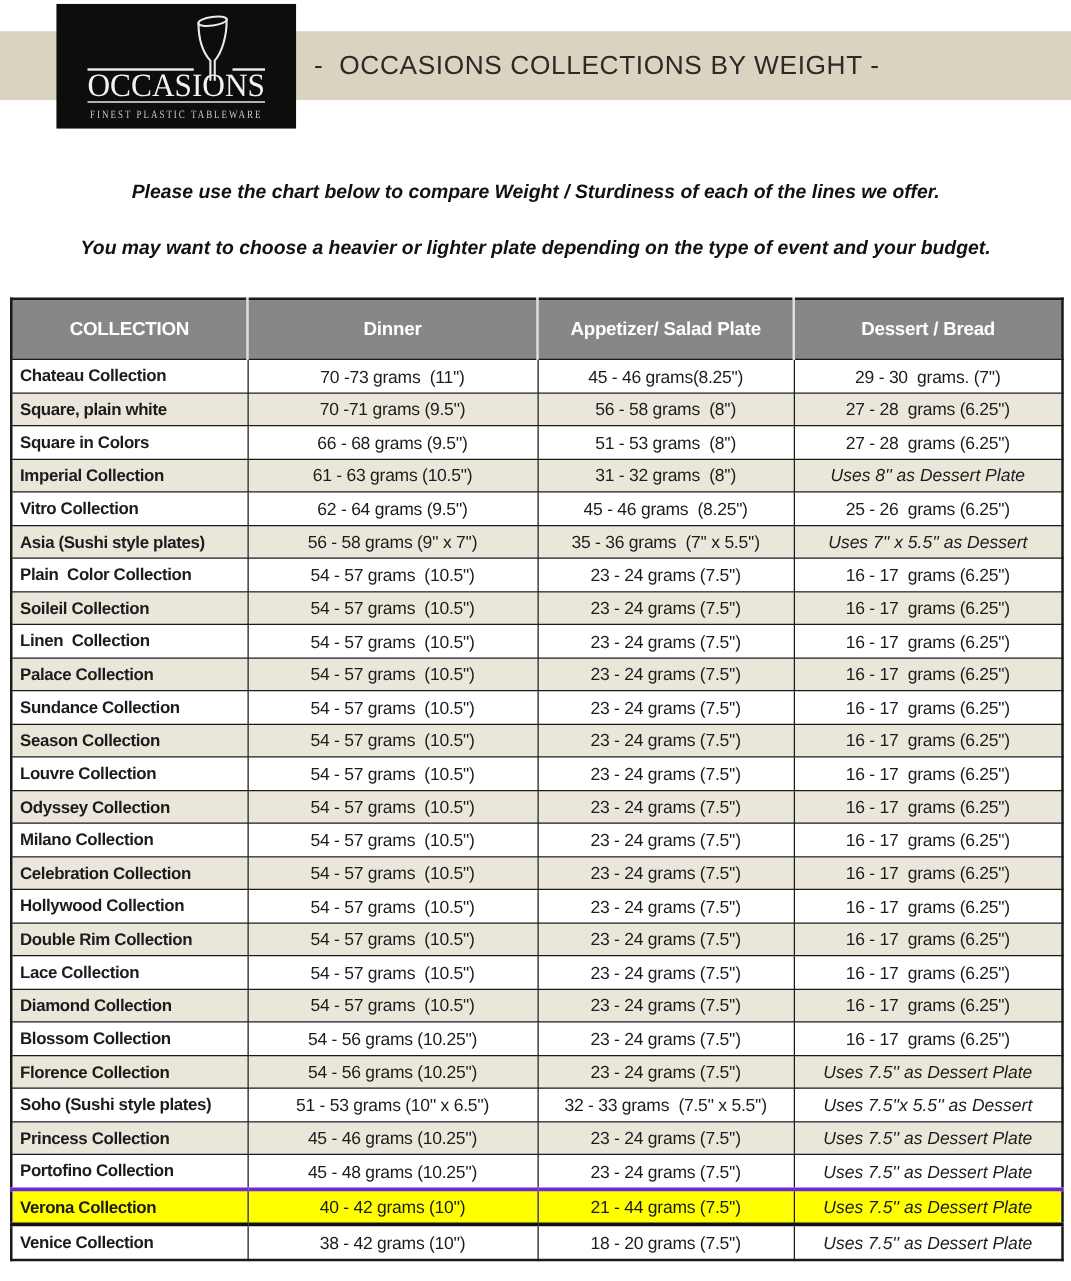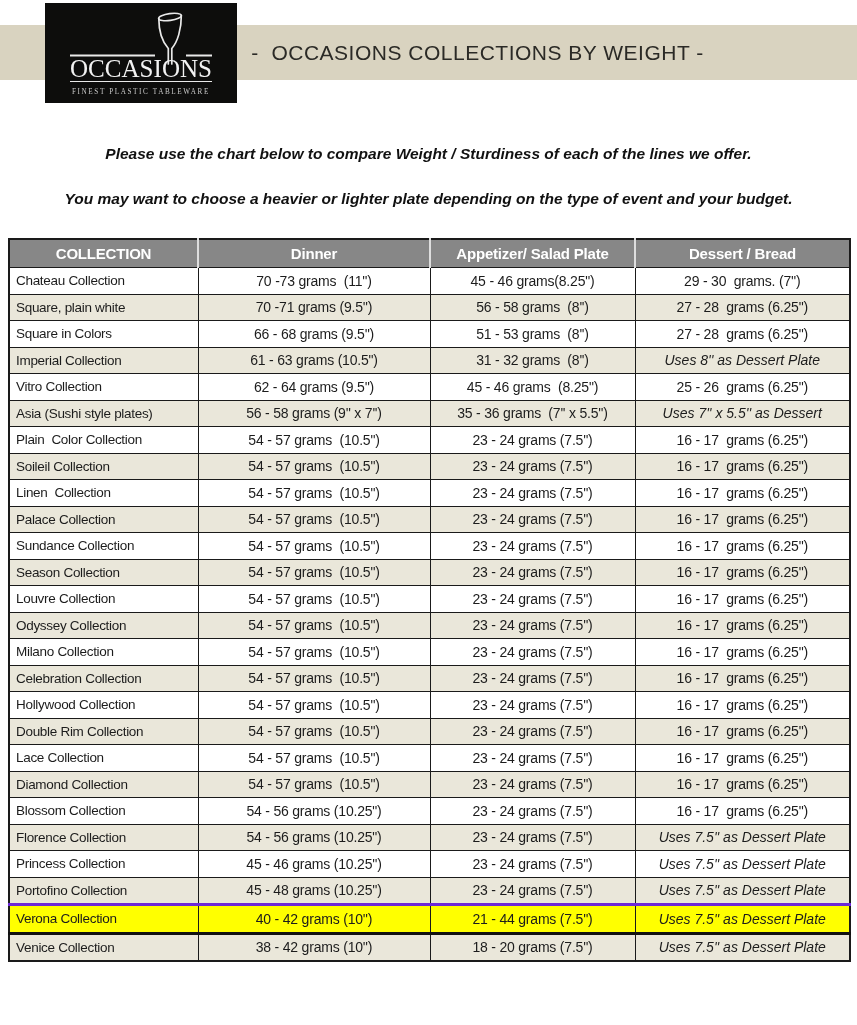--- a/index.html
+++ b/index.html
@@ -37,30 +37,30 @@
   table.weight-table{
     position:absolute;top:238px;left:8px;width:841px;
     border-collapse:collapse;table-layout:fixed;
     border:2px solid var(--border);
   }
   col.c1{width:189px;} col.c2{width:232px;} col.c3{width:205px;} col.c4{width:215px;}
   th{
     background:var(--header-bg);color:#ffffff;
     font-size:15px;font-weight:bold;letter-spacing:-.2px;
     height:27px;border:1.5px solid var(--border);
-    text-align:center;vertical-align:middle;padding:0;
+    text-align:center;vertical-align:middle;padding:10px;
   }
   th:not(:first-child){border-left:2px solid #dedede;}
   td{
     height:25.5px;padding:0;border:1.5px solid var(--border);
     vertical-align:middle;font-size:14px;letter-spacing:-.2px;
     white-space:pre;overflow:hidden;
   }
   td.cell-collection{
-    font-weight:normal;text-align:left;padding-left:6px;
+    font-weight:bold;text-align:left;padding-left:6px;
     font-size:13.5px;letter-spacing:-.3px;
   }
   td.cell-value{text-align:center;}
   tbody tr:nth-child(even) td{background:var(--alt-bg);}
   tbody tr.highlight td{
     background:var(--highlight-bg) !important;
     border-top:3px solid #6d28d9;border-bottom:3px solid #111;
   }
   td.italic{font-style:italic;letter-spacing:0;}
 </style>
@@ -236,20 +236,26 @@
       <td class="cell-value">23 - 24 grams (7.5'')</td>
       <td class="cell-value">16 - 17  grams (6.25")</td>
     </tr>
         <tr>
       <td class="cell-collection">Florence Collection</td>
       <td class="cell-value">54 - 56 grams (10.25")</td>
       <td class="cell-value">23 - 24 grams (7.5'')</td>
       <td class="cell-value italic">Uses 7.5'' as Dessert Plate</td>
     </tr>
         <tr>
+      <td class="cell-collection">Soho (Sushi style plates)</td>
+      <td class="cell-value">51 - 53 grams (10'' x 6.5'')</td>
+      <td class="cell-value">32 - 33 grams  (7.5'' x 5.5'')</td>
+      <td class="cell-value italic">Uses 7.5''x 5.5'' as Dessert</td>
+    </tr>
+        <tr>
       <td class="cell-collection">Princess Collection</td>
       <td class="cell-value">45 - 46 grams (10.25'')</td>
       <td class="cell-value">23 - 24 grams (7.5'')</td>
       <td class="cell-value italic">Uses 7.5'' as Dessert Plate</td>
     </tr>
         <tr>
       <td class="cell-collection">Portofino Collection</td>
       <td class="cell-value">45 - 48 grams (10.25'')</td>
       <td class="cell-value">23 - 24 grams (7.5'')</td>
       <td class="cell-value italic">Uses 7.5'' as Dessert Plate</td>

